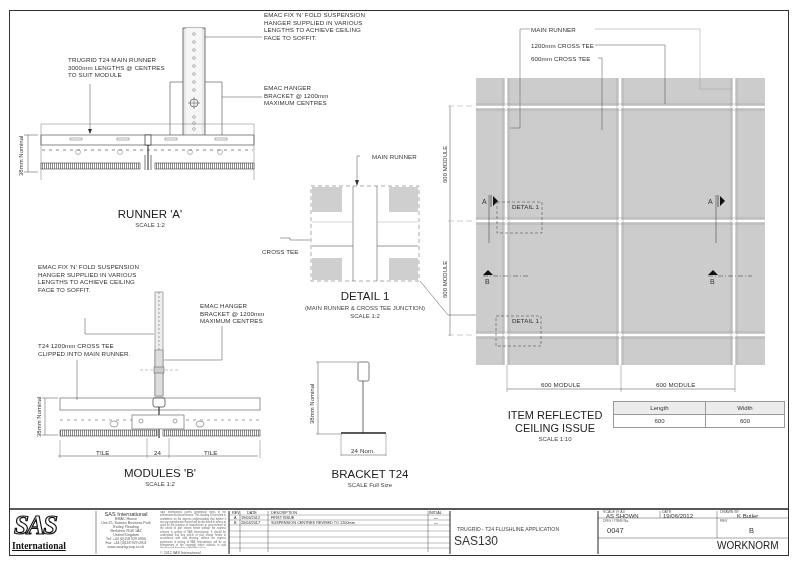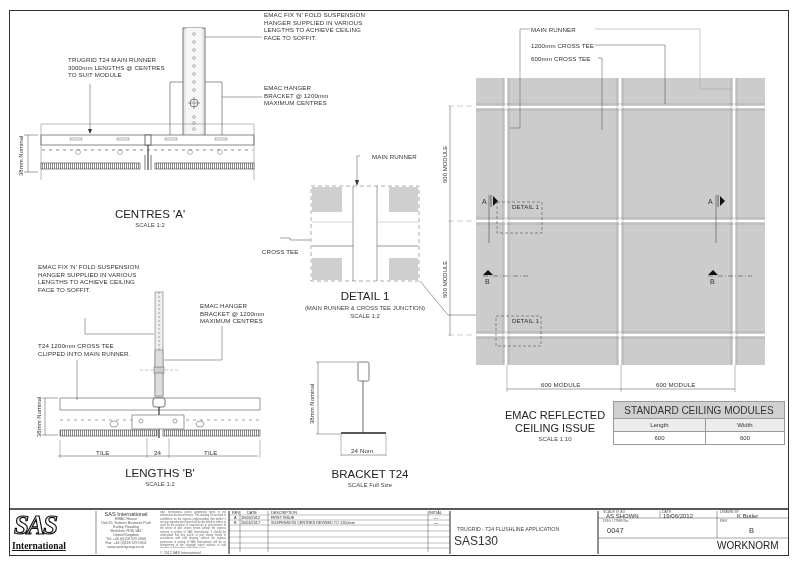--- a/index.html
+++ b/index.html
@@ -246,21 +246,21 @@
   <div>HANGER SUPPLIED IN VARIOUS</div>
   <div>LENGTHS TO ACHIEVE CEILING</div>
   <div>FACE TO SOFFIT.</div>
 </div>
 <div class="lbl" style="left:264px;top:84px;">
   <div>EMAC HANGER</div>
   <div>BRACKET @ 1200mm</div>
   <div>MAXIMUM CENTRES</div>
 </div>
 <div class="vtext" style="left:18px;top:176px;">38mm Nominal</div>
-<div class="title" style="left:100px;top:208px;width:100px;">CENTRES 'A'</div>
+<div class="title" style="left:100px;top:208px;width:100px;">RUNNER 'A'</div>
 <div class="scale" style="left:100px;top:222px;width:100px;">SCALE 1:2</div>
 
 <div class="lbl" style="left:38px;top:263px;">
   <div>EMAC FIX 'N' FOLD SUSPENSION</div>
   <div>HANGER SUPPLIED IN VARIOUS</div>
   <div>LENGTHS TO ACHIEVE CEILING</div>
   <div>FACE TO SOFFIT.</div>
 </div>
 <div class="lbl" style="left:200px;top:302px;">
   <div>EMAC HANGER</div>
@@ -268,21 +268,21 @@
   <div>MAXIMUM CENTRES</div>
 </div>
 <div class="lbl" style="left:38px;top:342px;">
   <div>T24 1200mm CROSS TEE</div>
   <div>CLIPPED INTO MAIN RUNNER.</div>
 </div>
 <div class="vtext" style="left:36px;top:437px;">38mm Nominal</div>
 <div class="lbl" style="left:96px;top:449px;">TILE</div>
 <div class="lbl" style="left:154px;top:449px;">24</div>
 <div class="lbl" style="left:204px;top:449px;">TILE</div>
-<div class="title" style="left:110px;top:467px;width:100px;">LENGTHS 'B'</div>
+<div class="title" style="left:110px;top:467px;width:100px;">MODULES 'B'</div>
 <div class="scale" style="left:110px;top:481px;width:100px;">SCALE 1:2</div>
 
 <div class="lbl" style="left:372px;top:153px;">MAIN RUNNER</div>
 <div class="lbl" style="left:262px;top:248px;">CROSS TEE</div>
 <div class="title" style="left:315px;top:290px;width:100px;">DETAIL 1</div>
 <div class="scale" style="left:285px;top:305px;width:160px;">(MAIN RUNNER &amp; CROSS TEE JUNCTION)</div>
 <div class="scale" style="left:315px;top:313px;width:100px;">SCALE 1:2</div>
 
 <div class="vtext" style="left:309px;top:424px;">38mm Nominal</div>
 <div class="lbl" style="left:351px;top:447px;">24 Nom.</div>
@@ -295,29 +295,26 @@
 <div class="lbl" style="left:512px;top:203px;">DETAIL 1</div>
 <div class="lbl" style="left:512px;top:317px;">DETAIL 1</div>
 <div class="lbl" style="left:482px;top:198px;font-size:7px;">A</div>
 <div class="lbl" style="left:708px;top:198px;font-size:7px;">A</div>
 <div class="lbl" style="left:485px;top:278px;font-size:7px;">B</div>
 <div class="lbl" style="left:710px;top:278px;font-size:7px;">B</div>
 <div class="vtext" style="left:442px;top:183px;">600 MODULE</div>
 <div class="vtext" style="left:442px;top:298px;">600 MODULE</div>
 <div class="lbl" style="left:541px;top:381px;">600 MODULE</div>
 <div class="lbl" style="left:656px;top:381px;">600 MODULE</div>
-<div class="title" style="left:500px;top:409px;width:110px;font-size:11px;">EMAC REFLECTED</div>
+<div class="title" style="left:500px;top:409px;width:110px;font-size:11px;">ITEM REFLECTED</div>
 <div class="title" style="left:500px;top:422px;width:110px;font-size:11px;">CEILING ISSUE</div>
 <div class="scale" style="left:500px;top:436px;width:110px;">SCALE 1:10</div>
 
 <table class="std-table">
   <tbody>
-      <tr>
-        <th colspan="2">STANDARD CEILING MODULES</th>
-      </tr>
   <tr>
     <td class="h">Length</td>
     <td class="h">Width</td>
   </tr>
   <tr>
     <td class="v">600</td>
     <td class="v">600</td>
   </tr>
 </tbody>
   </table>

